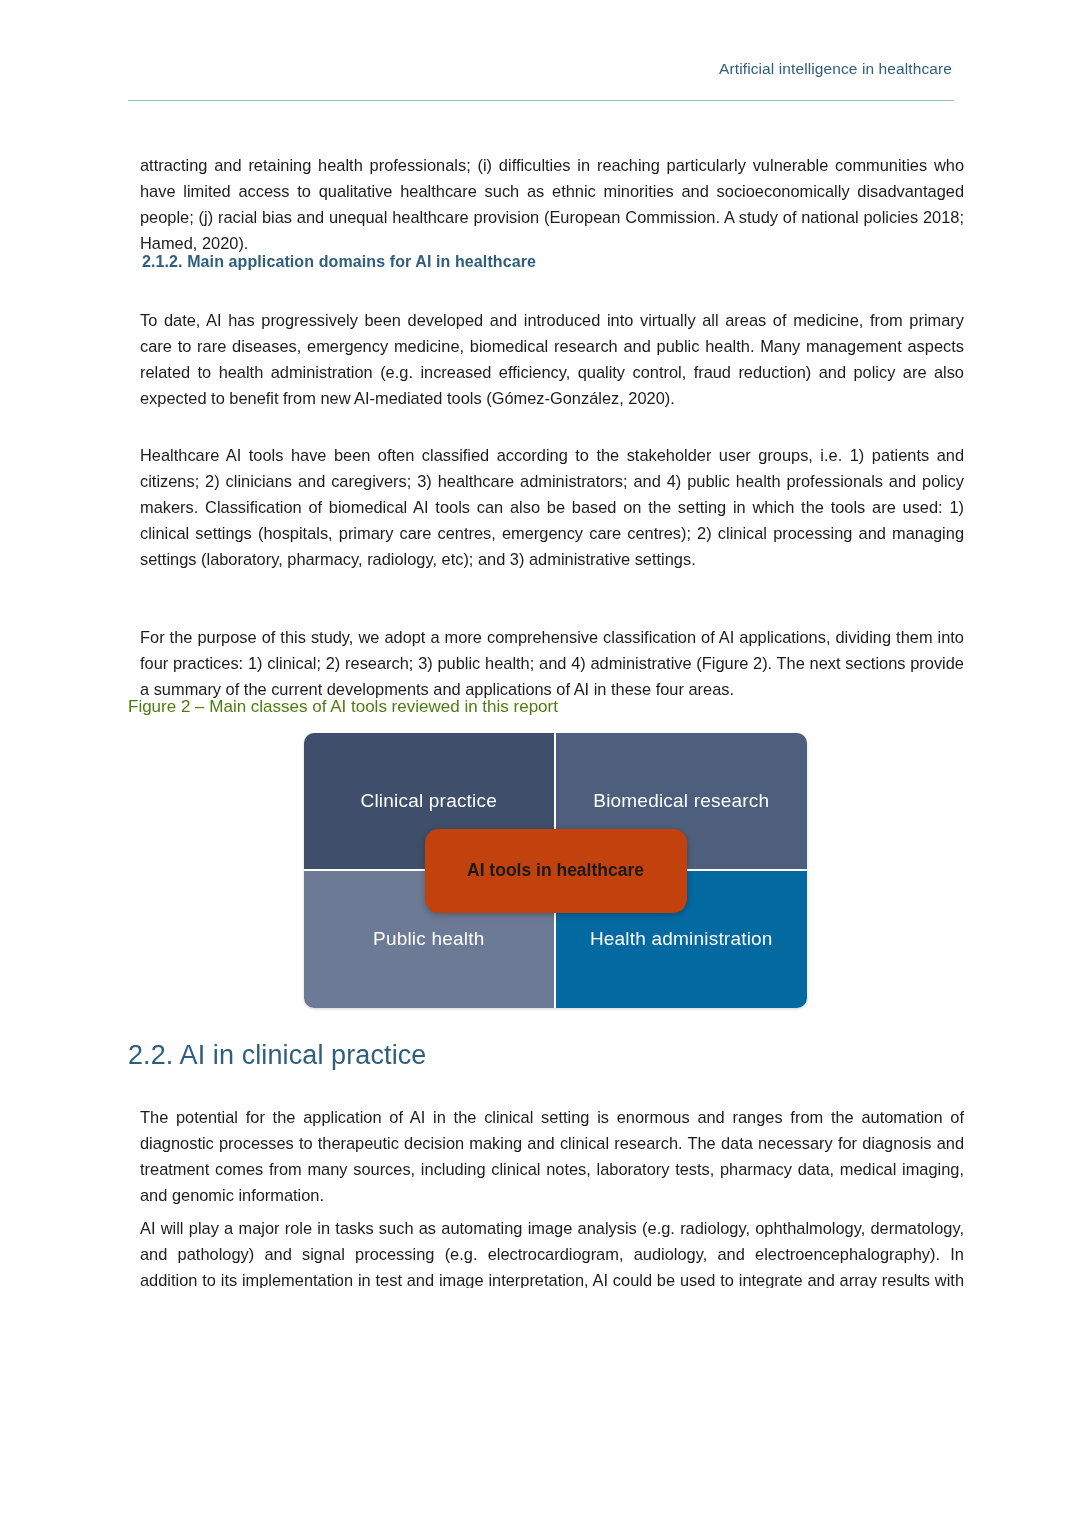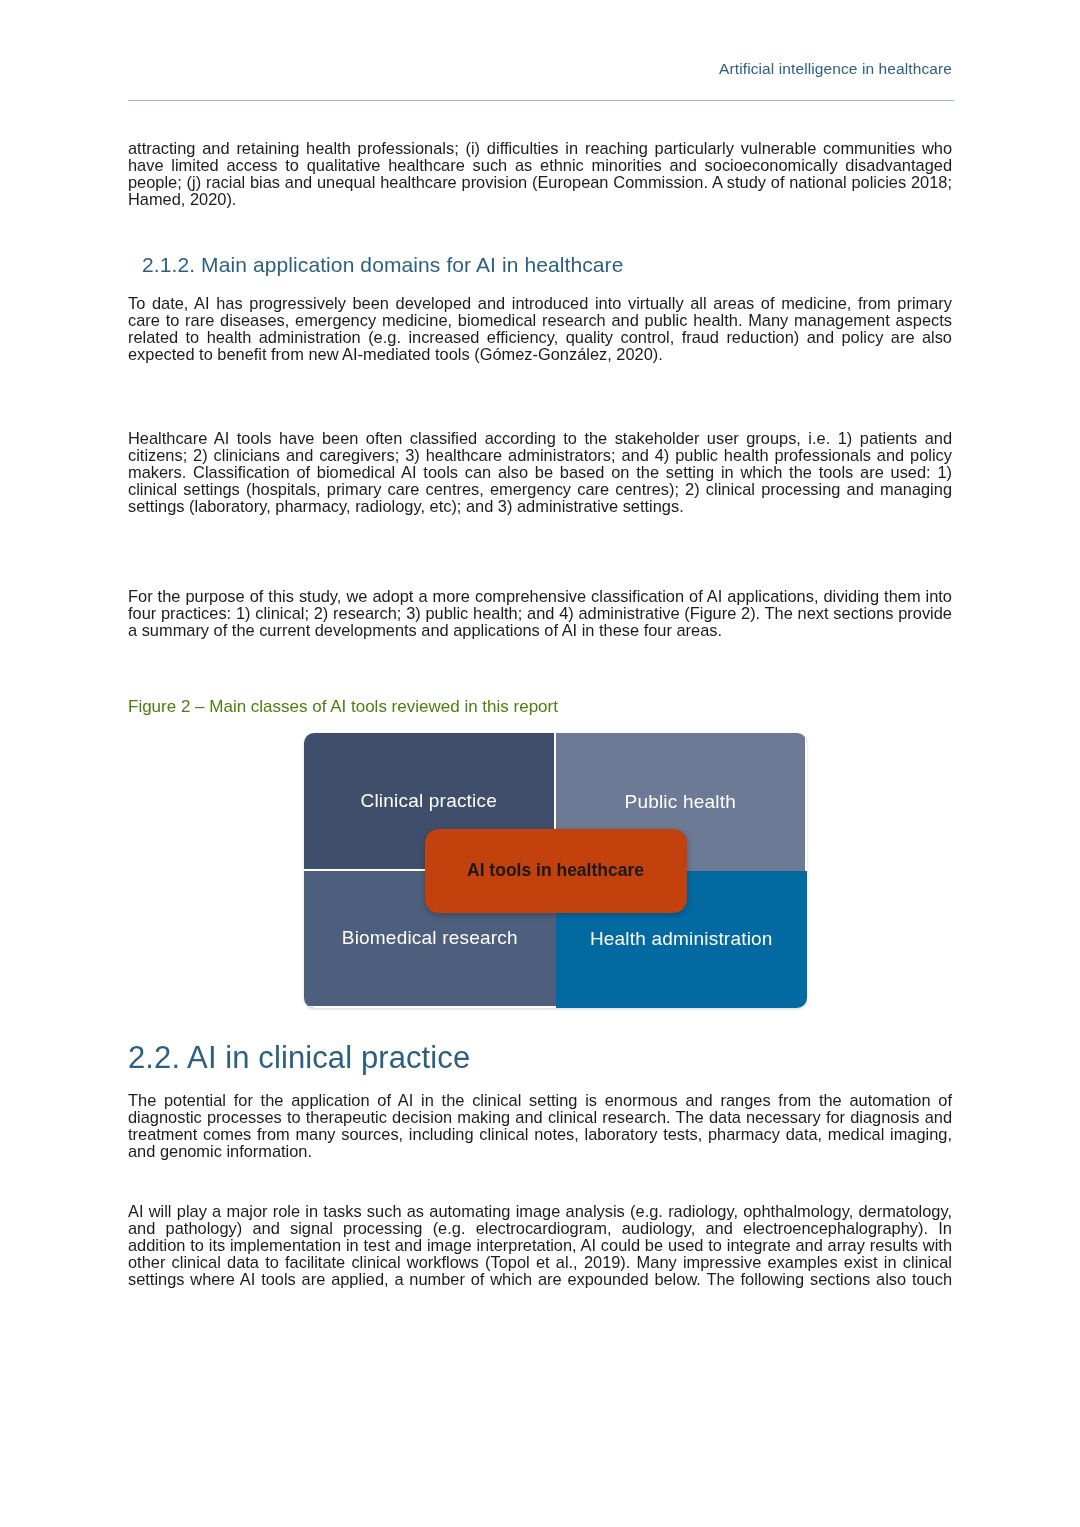--- a/index.html
+++ b/index.html
@@ -37,42 +37,42 @@
   .header-rule {
     position: absolute;
     left: 0;
     right: -2px;
     top: 100px;
     height: 1px;
     background: #9bb7cb;
   }
   p.body-text {
     position: absolute;
-    margin: 0;
+    margin: 12px;
     font-size: 16.4px;
-    line-height: 17px;
+    line-height: 26px;
     color: #1c1c1c;
     text-align: justify;
     text-justify: inter-word;
     width: 824px;
   }
   h3.sub-heading {
     position: absolute;
     margin: 0;
     left: 14px;
-    font-size: 21px;
-    font-weight: 400;
+    font-size: 16px;
+    font-weight: 700;
     color: #2e5f7e;
     letter-spacing: 0.1px;
   }
   h2.section-heading {
     position: absolute;
     margin: 0;
     left: 0;
-    font-size: 31px;
+    font-size: 27px;
     font-weight: 400;
     color: #2e5f7e;
     letter-spacing: 0.1px;
   }
   .figure-caption {
     position: absolute;
     left: 0;
     font-size: 17px;
     color: #4d7c0f;
   }
@@ -143,29 +143,29 @@
     <div class="header-rule"></div>
 
     <p class="body-text" style="top:140px;">attracting and retaining health professionals; (i) difficulties in reaching particularly vulnerable communities who have limited access to qualitative healthcare such as ethnic minorities and socioeconomically disadvantaged people; (j) racial bias and unequal healthcare provision (European Commission. A study of national policies 2018; Hamed, 2020).</p>
 
     <h3 class="sub-heading" style="top:253px;">2.1.2. Main application domains for AI in healthcare</h3>
 
     <p class="body-text" style="top:295px;">To date, AI has progressively been developed and introduced into virtually all areas of medicine, from primary care to rare diseases, emergency medicine, biomedical research and public health. Many management aspects related to health administration (e.g. increased efficiency, quality control, fraud reduction) and policy are also expected to benefit from new AI-mediated tools (Gómez-González, 2020).</p>
 
     <p class="body-text" style="top:430px;">Healthcare AI tools have been often classified according to the stakeholder user groups, i.e. 1) patients and citizens; 2) clinicians and caregivers; 3) healthcare administrators; and 4) public health professionals and policy makers. Classification of biomedical AI tools can also be based on the setting in which the tools are used: 1) clinical settings (hospitals, primary care centres, emergency care centres); 2) clinical processing and managing settings (laboratory, pharmacy, radiology, etc); and 3) administrative settings.</p>
 
-    <p class="body-text" style="top:588px;">For the purpose of this study, we adopt a more comprehensive classification of AI applications, dividing them into four practices: 1) clinical; 2) research; 3) public health; and 4) administrative (Figure 2). The next sections provide a summary of the current developments and applications of AI in these four areas.</p>
+    <p class="body-text" style="top:612px;">For the purpose of this study, we adopt a more comprehensive classification of AI applications, dividing them into four practices: 1) clinical; 2) research; 3) public health; and 4) administrative (Figure 2). The next sections provide a summary of the current developments and applications of AI in these four areas.</p>
 
     <div class="figure-caption" style="top:697px;">Figure 2 – Main classes of AI tools reviewed in this report</div>
 
     <div class="figure-wrap">
       <div class="quad">
         <div class="quad-cell q-tl">Clinical practice</div>
+        <div class="quad-cell q-tr">Biomedical research</div>
         <div class="quad-cell q-bl">Public health</div>
-        <div class="quad-cell q-tr">Biomedical research</div>
         <div class="quad-cell q-br">Health administration</div>
       </div>
       <div class="center-pill">AI tools in healthcare</div>
     </div>
 
     <h2 class="section-heading" style="top:1040px;">2.2. AI in clinical practice</h2>
 
     <p class="body-text" style="top:1092px;">The potential for the application of AI in the clinical setting is enormous and ranges from the automation of diagnostic processes to therapeutic decision making and clinical research. The data necessary for diagnosis and treatment comes from many sources, including clinical notes, laboratory tests, pharmacy data, medical imaging, and genomic information.</p>
 
     <p class="body-text" style="top:1203px;">AI will play a major role in tasks such as automating image analysis (e.g. radiology, ophthalmology, dermatology, and pathology) and signal processing (e.g. electrocardiogram, audiology, and electroencephalography). In addition to its implementation in test and image interpretation, AI could be used to integrate and array results with other clinical data to facilitate clinical workflows (Topol et al., 2019). Many impressive examples exist in clinical settings where AI tools are applied, a number of which are expounded below. The following sections also touch on the possible application of AI into specific areas of medicine that are more scarcely reported, such as nephrology and personalised medicine.</p>

